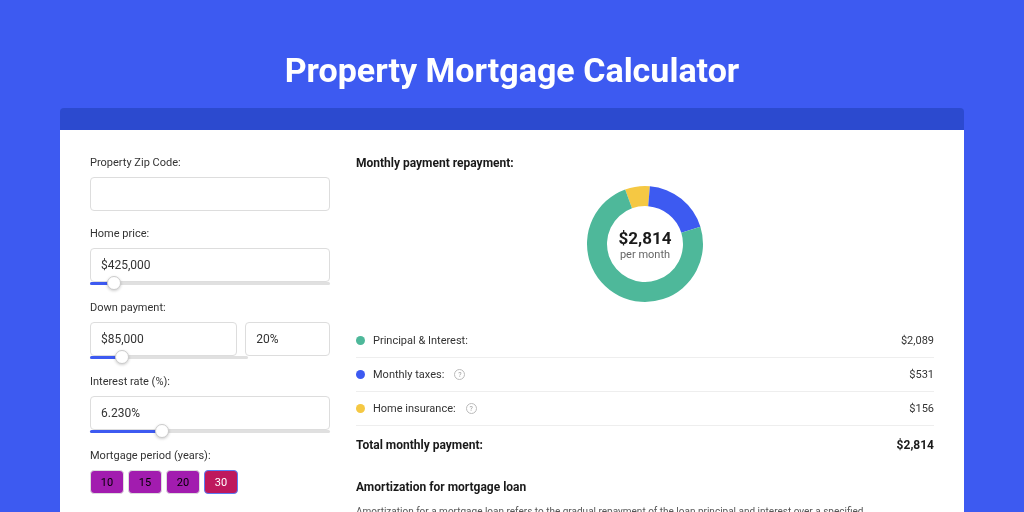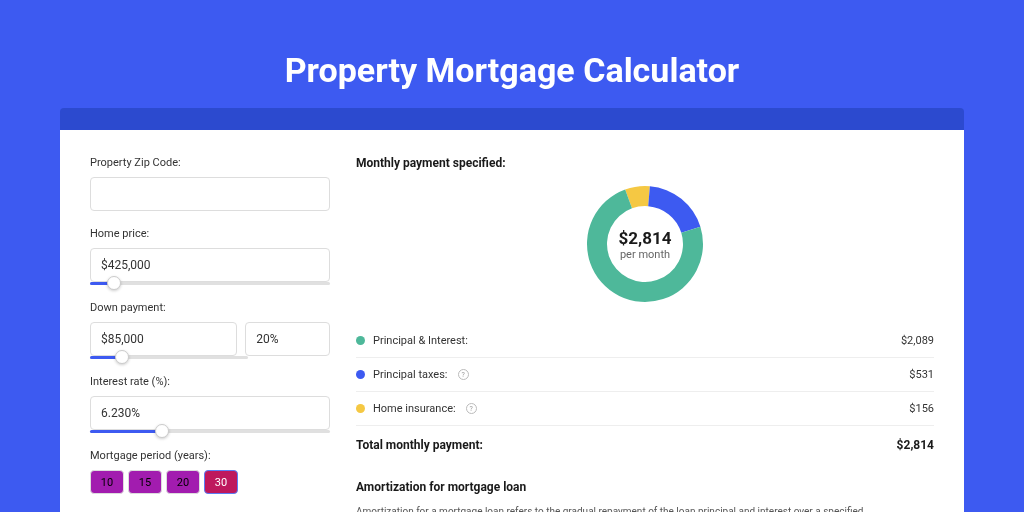--- a/index.html
+++ b/index.html
@@ -87,21 +87,21 @@
             <div class="period-btn">10</div>
             <div class="period-btn">15</div>
             <div class="period-btn">20</div>
             <div class="period-btn active">30</div>
           </div>
       </div>
 
     </div>
 
     <div class="right">
-      <div class="breakdown-title">Monthly payment specified:</div>
+      <div class="breakdown-title">Monthly payment repayment:</div>
 
       <div class="donut-wrap">
         <div class="donut">
           <svg width="120" height="120" viewBox="0 0 120 120" id="donut-svg">
               <path d="M 40.162831687111215 5.497827994417314 A 58 58 0 0 1 64.87224198388361 2.205006635085752 L 63.19215854116512 22.13431469195274 A 38 38 0 0 0 47.00323455362459 24.291680410135477 Z" fill="#f5c843"></path>
               <path d="M 64.87224198388361 2.205006635085752 A 58 58 0 0 1 115.39131679016947 42.80110398161874 L 96.29086272459378 48.73175778106055 A 38 38 0 0 0 63.19215854116512 22.13431469195274 Z" fill="#3d5af1"></path>
               <path d="M 115.39131679016947 42.80110398161874 A 58 58 0 1 1 40.16283168711127 5.4978279944172925 L 47.00323455362462 24.29168041013547 A 38 38 0 1 0 96.29086272459378 48.73175778106055 Z" fill="#4eb89a"></path>
             </svg>
           <div class="donut-center">
             <div class="donut-amount">$2,814</div>
@@ -114,21 +114,21 @@
           <div class="legend-row">
             <div class="legend-left">
               <div class="dot" style="background: rgb(78, 184, 154);"></div>
               <span class="legend-label">Principal &amp; Interest:</span>
             </div>
             <span class="legend-val">$2,089</span>
           </div>
           <div class="legend-row">
             <div class="legend-left">
               <div class="dot" style="background: rgb(61, 90, 241);"></div>
-              <span class="legend-label">Principal taxes:</span>
+              <span class="legend-label">Monthly taxes:</span>
               <span class="info-icon">?</span>
             </div>
             <span class="legend-val">$531</span>
           </div>
           <div class="legend-row">
             <div class="legend-left">
               <div class="dot" style="background: rgb(245, 200, 67);"></div>
               <span class="legend-label">Home insurance:</span>
               <span class="info-icon">?</span>
             </div>

